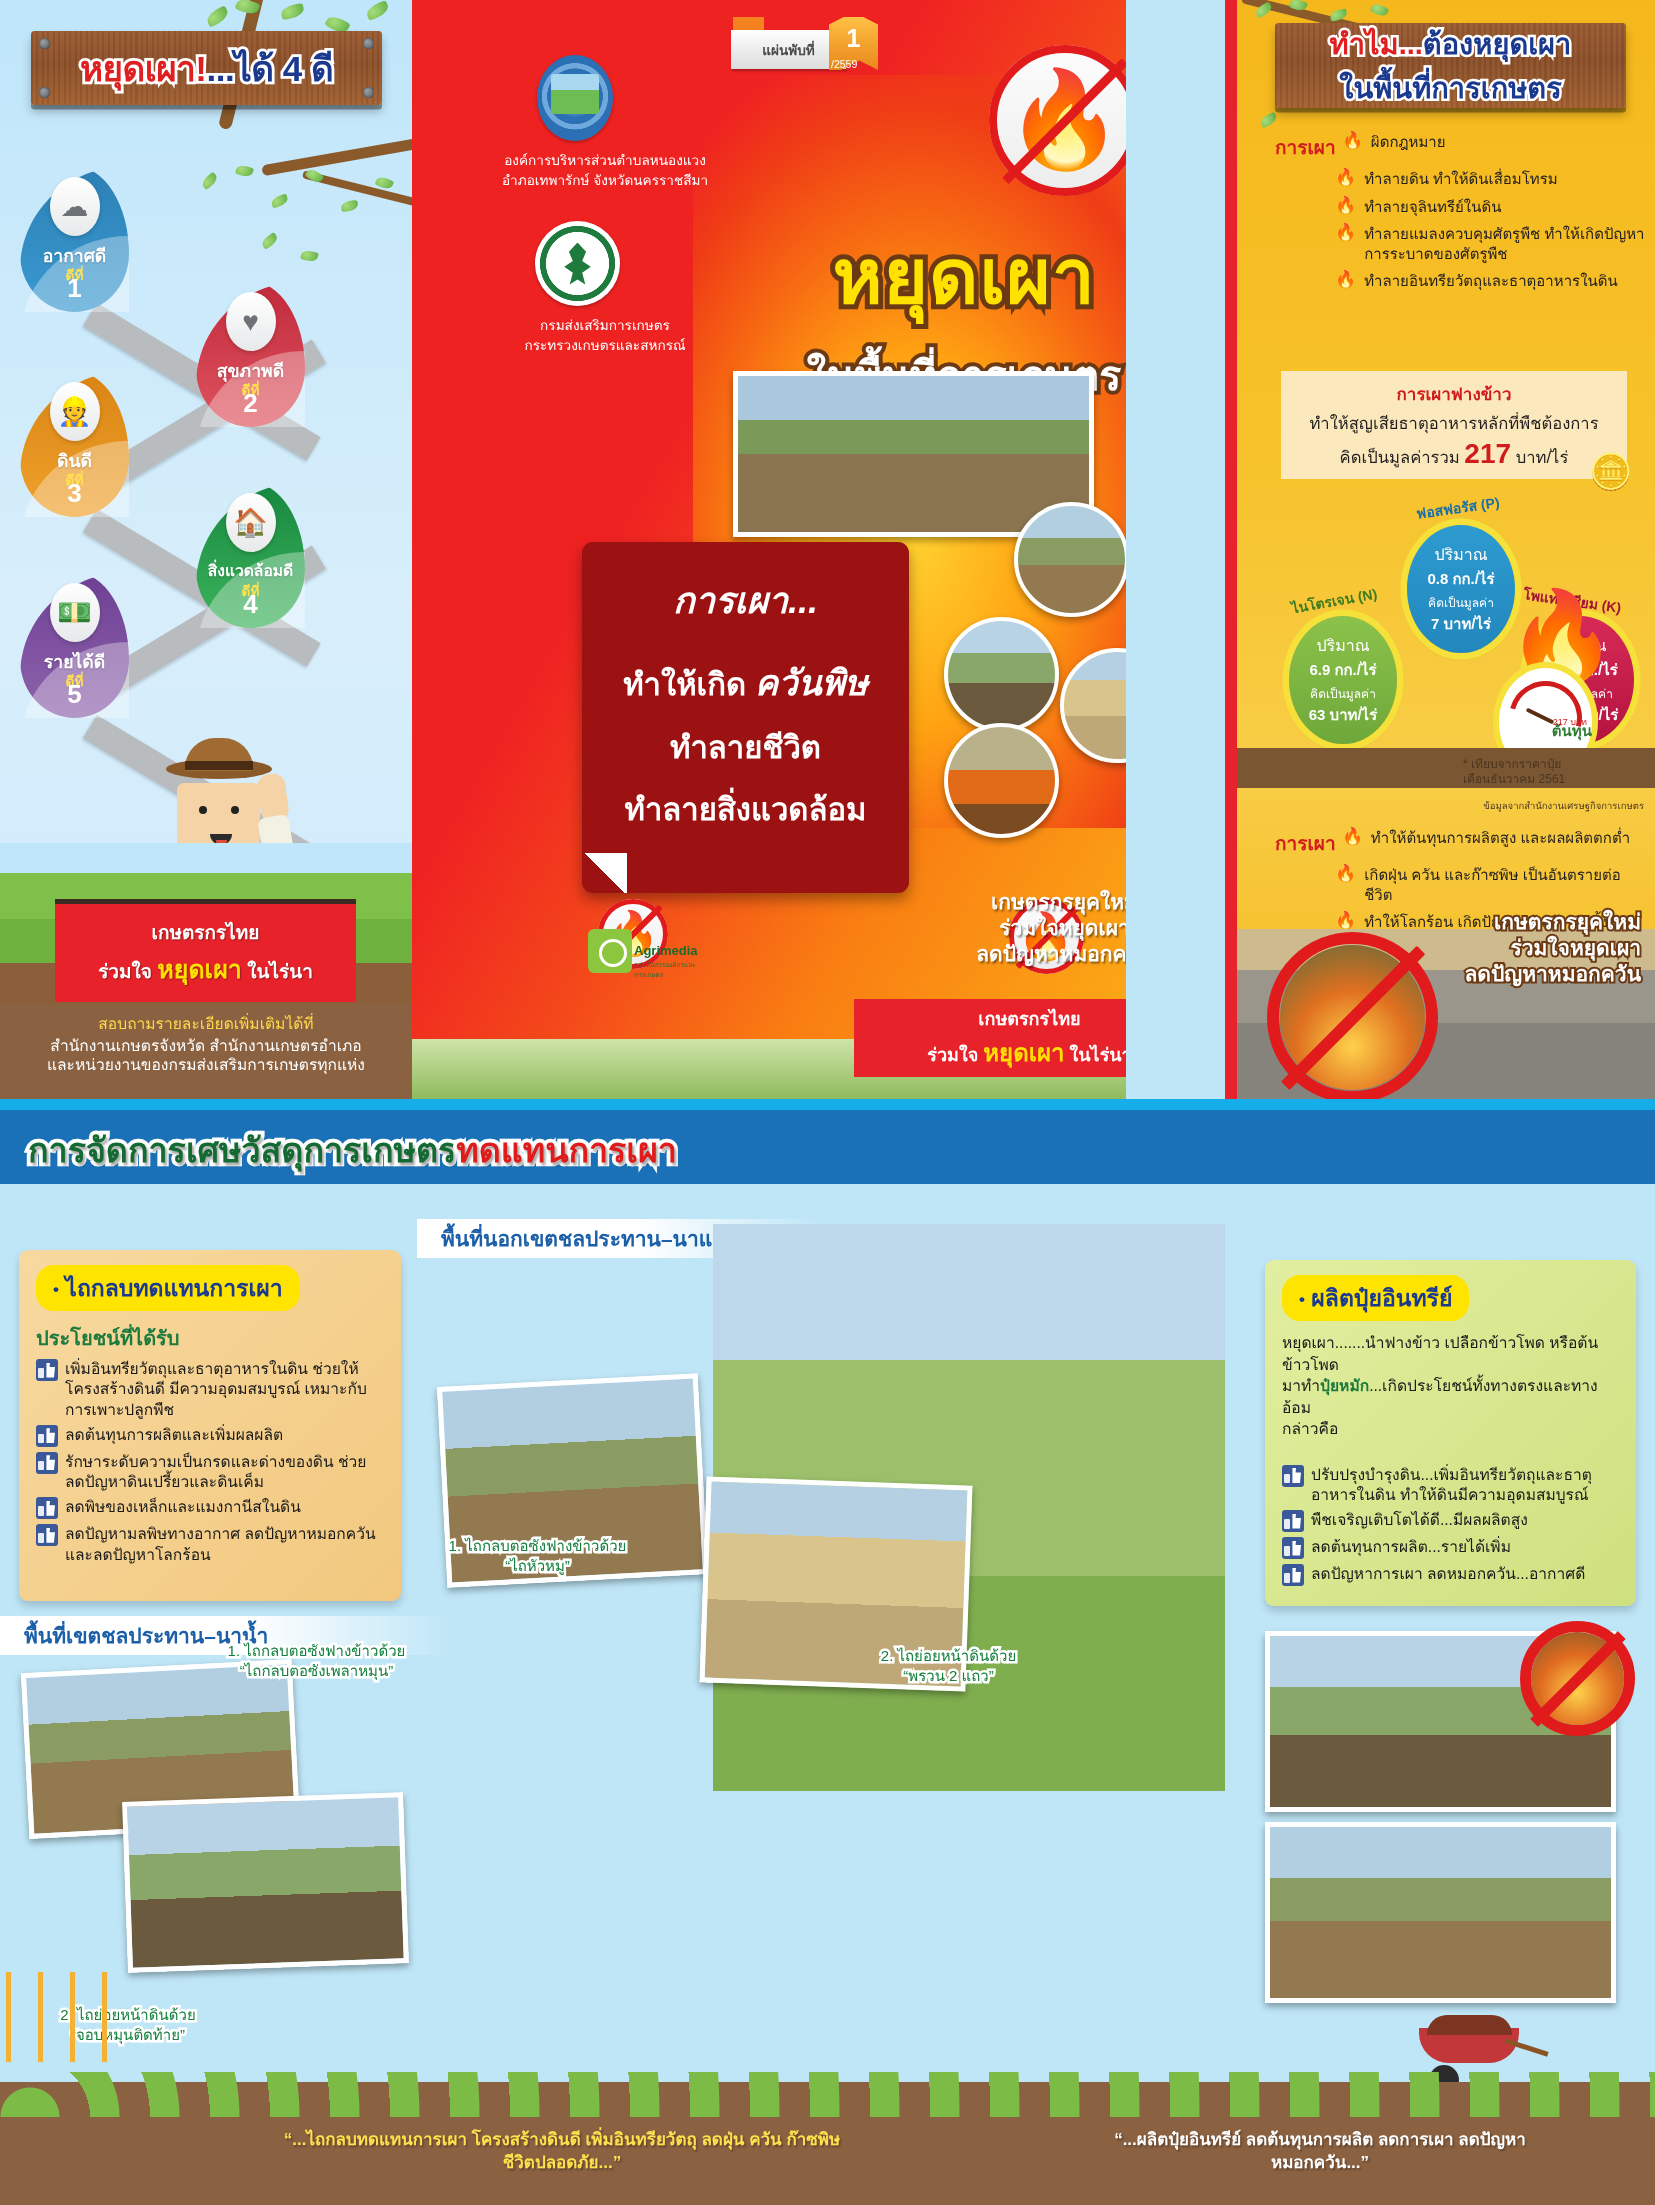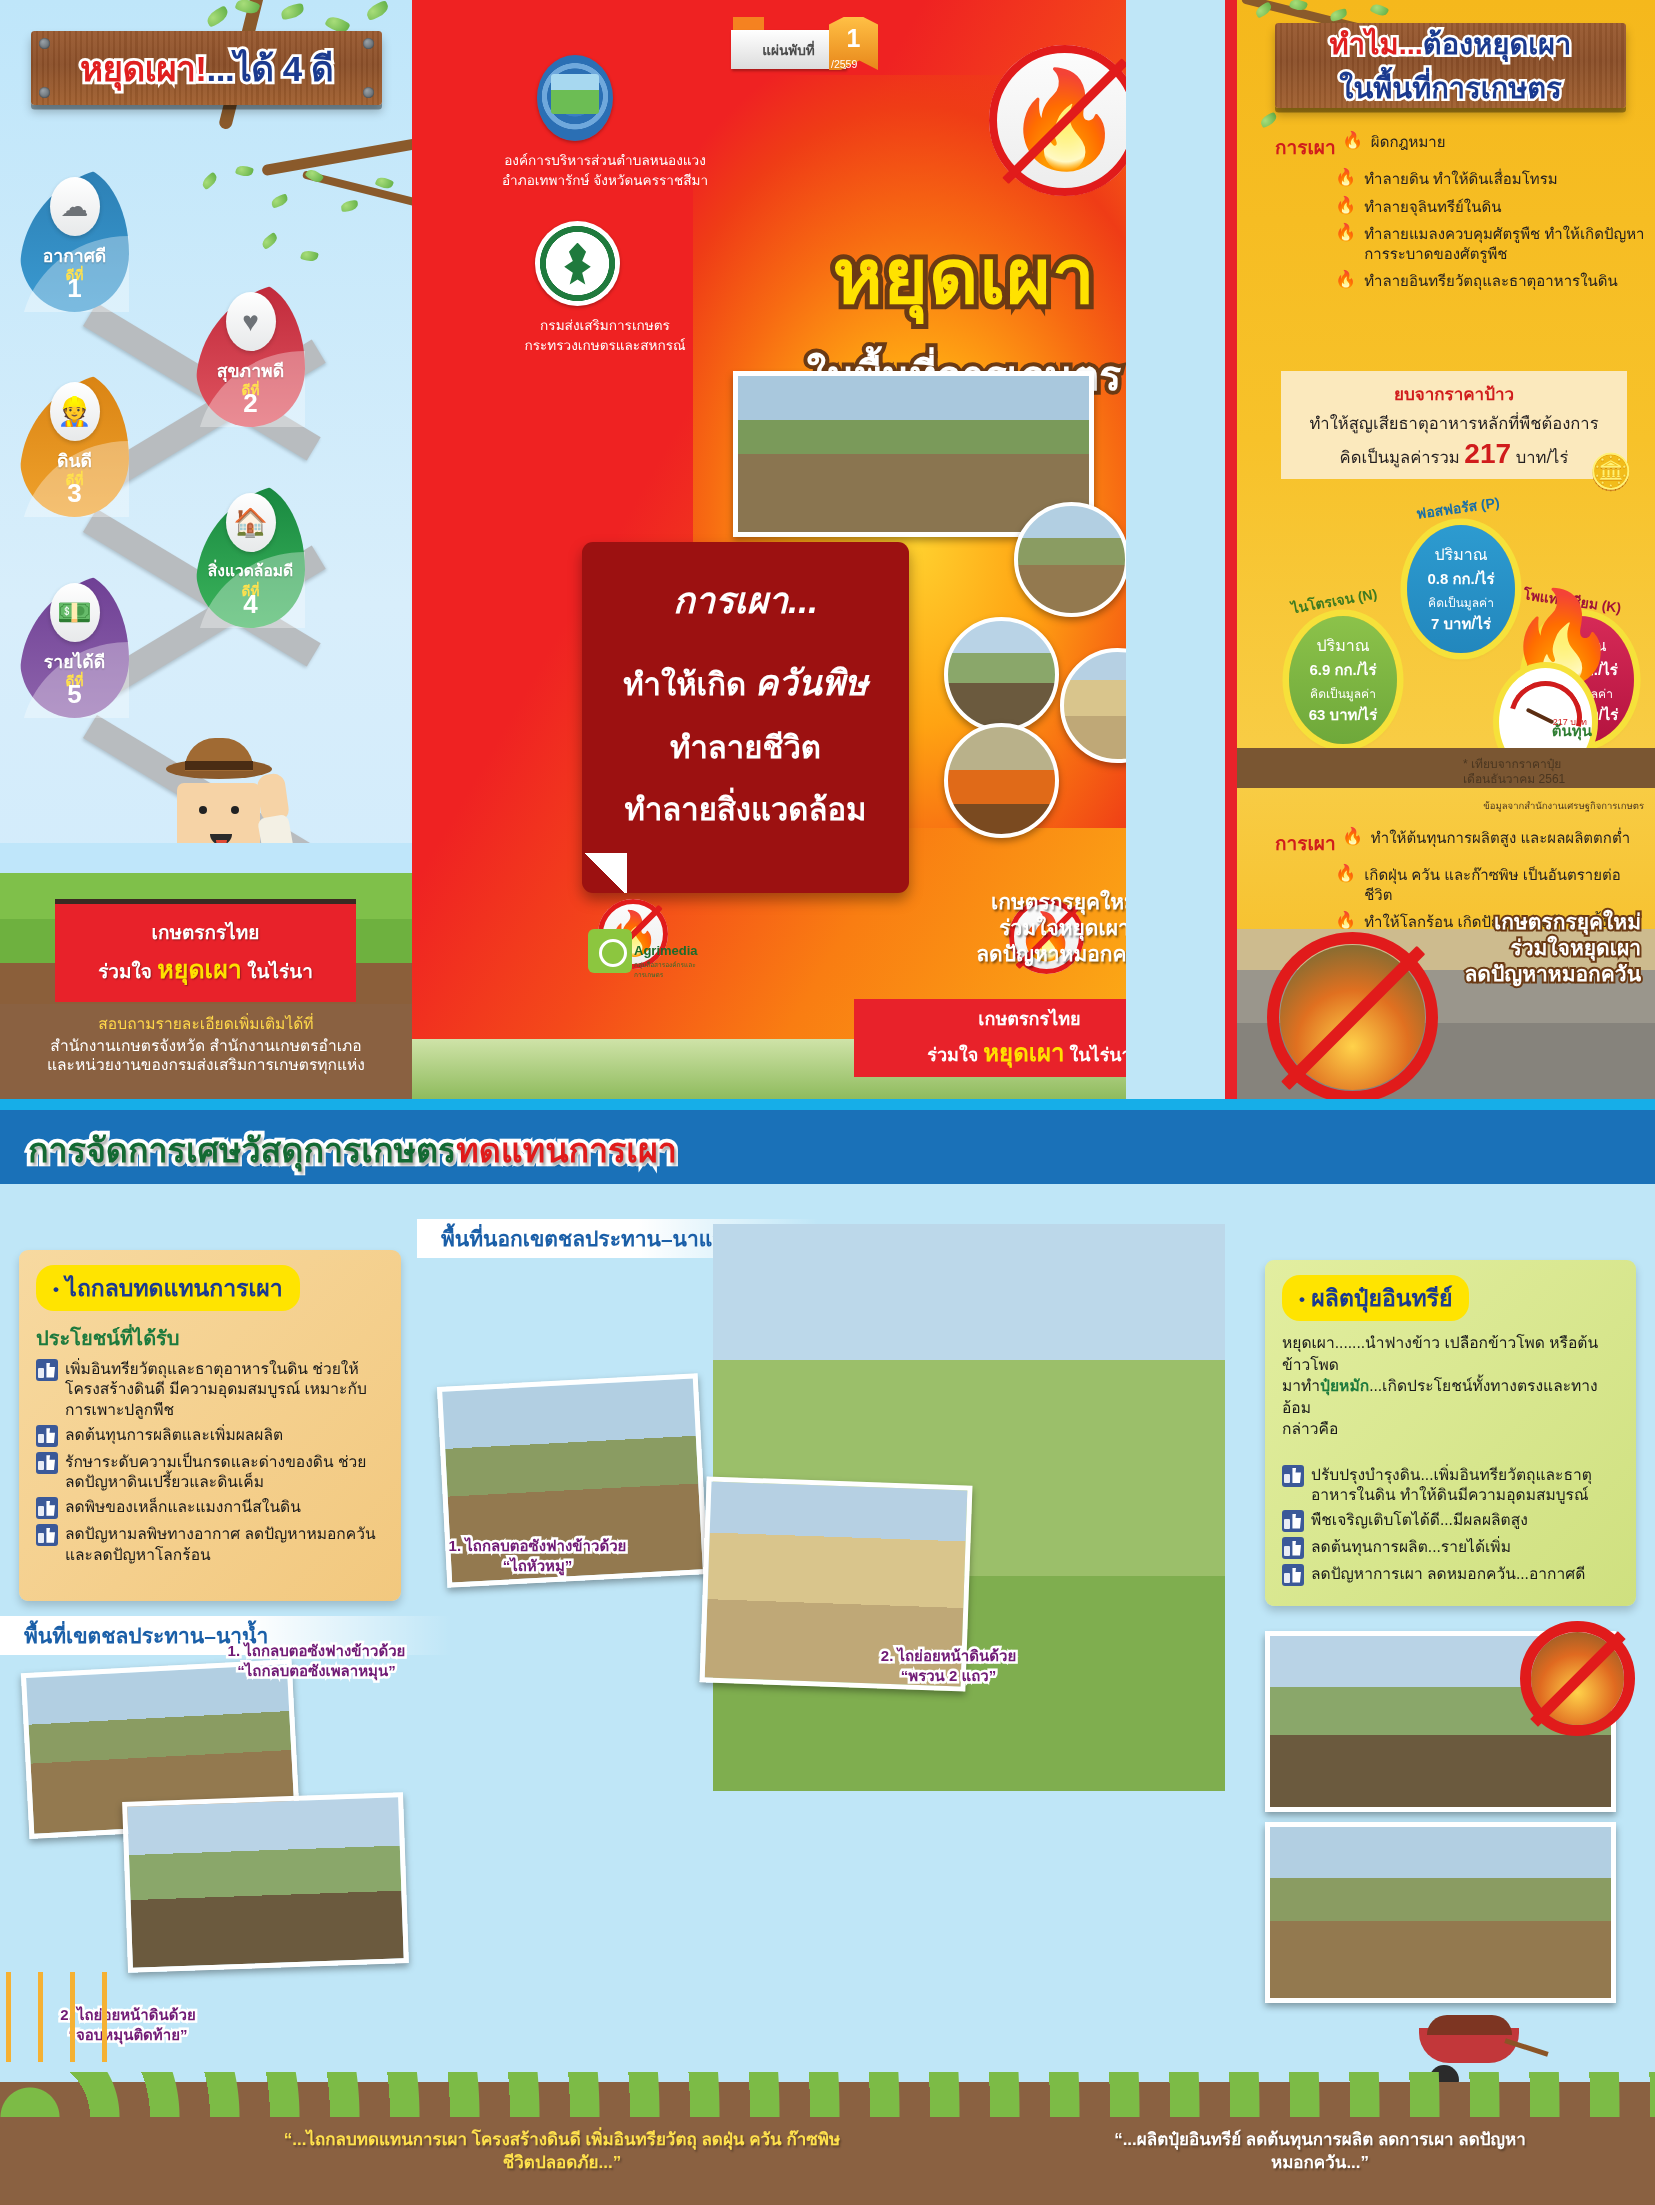--- a/index.html
+++ b/index.html
@@ -221,21 +221,21 @@
   .quote{position:absolute;bottom:30px;text-align:center;font-size:17px;font-weight:bold;line-height:1.35;
      text-shadow:1.5px 1.5px 2px rgba(0,0,0,.3);}
   .quote.y{color:#ffe14d;}
   .quote.w{color:#ffffff;}
 
   .stop-circle{position:absolute;border-radius:50%;}
   .stop-circle .ring{position:absolute;inset:0;border-radius:50%;border:11px solid #e11b1b;}
   .stop-circle .slash{position:absolute;left:50%;top:50%;width:108%;height:11px;background:#e11b1b;
      transform:translate(-50%,-50%) rotate(-45deg);}
 
-  .capt{position:absolute;font-size:15px;font-weight:bold;color:#701a75;
+  .capt{position:absolute;font-size:15px;font-weight:normal;color:#15803d;
      -webkit-text-stroke:5px #fff;paint-order:stroke fill;line-height:1.3;text-align:center;}
 </style>
 </head>
 <body>
 
 <div class="poster">
 
   <div class="top">
 
     <div class="p-left">
@@ -472,21 +472,21 @@
           <span class="fire-b">🔥</span>
           <span class="bul-txt">ทำลายแมลงควบคุมศัตรูพืช ทำให้เกิดปัญหาการระบาดของศัตรูพืช</span>
         </div>
         <div class="bul-row" style="margin-left:60px;">
           <span class="fire-b">🔥</span>
           <span class="bul-txt">ทำลายอินทรียวัตถุและธาตุอาหารในดิน</span>
         </div>
       </div>
 
       <div class="infobox">
-        <div class="ib1">ยบจากราคาป้าว</div>
+        <div class="ib1">การเผาฟางข้าว</div>
         <div class="ib2">ทำให้สูญเสียธาตุอาหารหลักที่พืชต้องการ</div>
         <div class="ib3">
           <span>คิดเป็นมูลค่ารวม</span>
           <b>217</b>
           <span>บาท/ไร่</span>
         </div>
       </div>
       <div style="position:absolute;right:22px;top:452px;font-size:35px;">🪙</div>
 
       <div class="bub-lbl" style="left:191px;top:497px;color:#1a6fa8;transform:rotate(-8deg);">ฟอสฟอรัส (P)</div>

